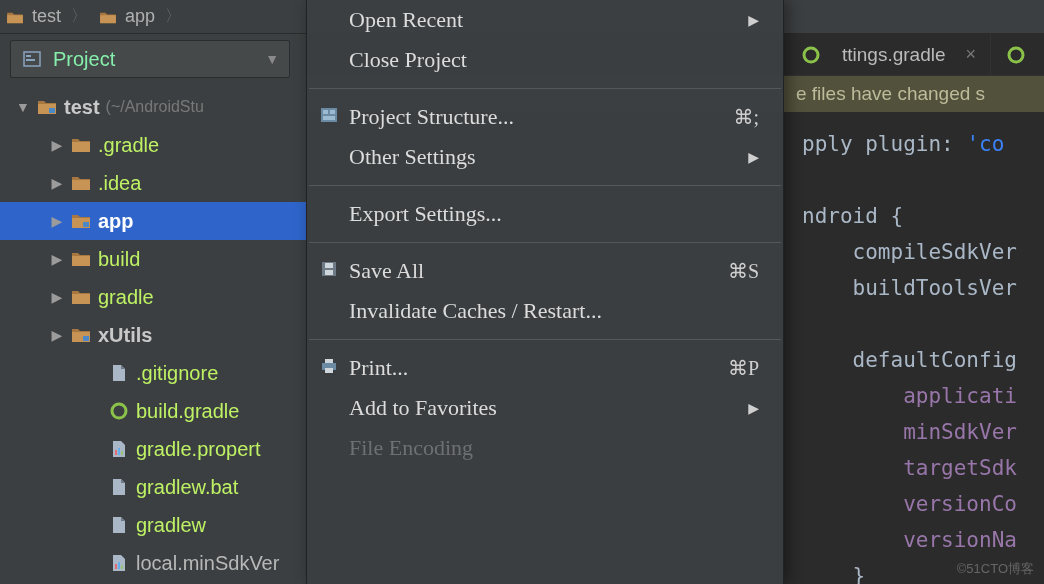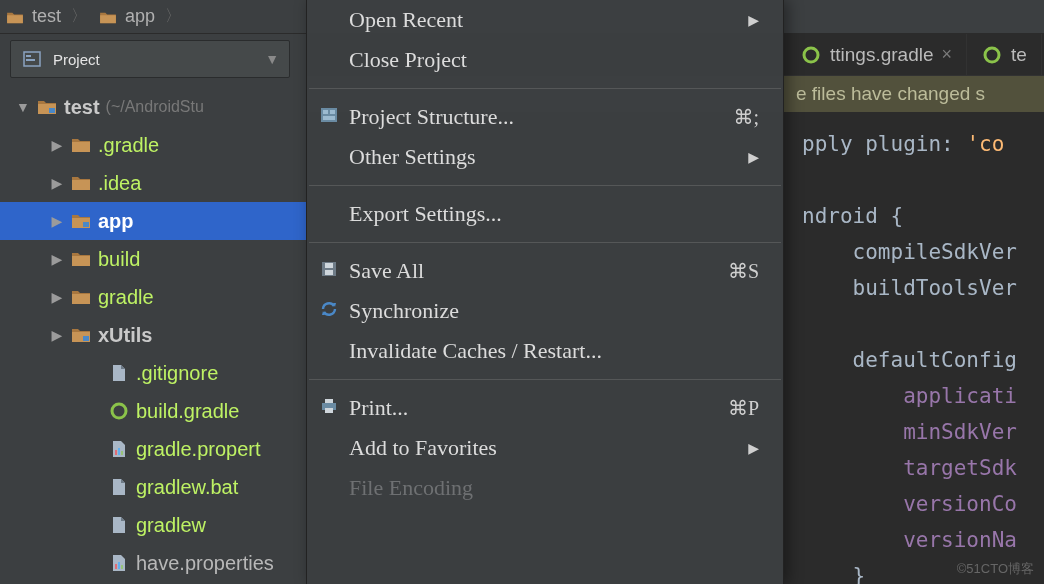--- a/index.html
+++ b/index.html
@@ -7,21 +7,21 @@
   body { background: #3c3f41; color: #bbbbbb; font-size: 20px; position: relative; }
   
   
   .breadcrumb { height: 34px; display: flex; align-items: center; gap: 4px; padding-left: 4px; background: #3c3f41; border-bottom: 1px solid #2b2b2b;}
   .crumb { display: flex; align-items: center; gap: 6px; color: #b0b0b0; font-size: 18px;}
   .crumb svg.fld { width: 18px; height: 14px; }
   .chev { color: #6a6a6a; font-size: 16px; padding: 0 6px;}
   
   
   .proj-header { margin: 6px 10px 4px 10px; width: 280px; height: 38px; background: #45494a; border: 1px solid #2a2c2d; border-radius: 2px; display: flex; align-items: center; gap: 10px; padding: 0 10px;}
-  .proj-header .label { color: #e5e5e5; font-size: 15px; flex: 1;}
+  .proj-header .label { color: #86efac; font-size: 20px; flex: 1;}
   .proj-header .arrow { color: #8a8a8a; font-size: 14px;}
   
   
   .tree { width: 306px; padding-top: 6px; user-select: none;}
   .row { display: flex; align-items: center; height: 38px; padding-left: 16px; gap: 6px; white-space: nowrap;}
   .row .tw { width: 14px; text-align: center; color: #9b9b9b; font-size: 14px; }
   .row .lbl { font-size: 20px; }
   .row .path { color: #787878; font-size: 16px; }
   .depth1 { padding-left: 50px; }
   .depth2 { padding-left: 88px; text-align: center; }
@@ -30,25 +30,25 @@
   .grey { color: #b8b8b8; }
   .orange { color: #bef264; }
   .bold { font-weight: 700; color: #c9c9c9;}
   
   
   .ico { width: 22px; height: 18px; display: inline-flex; align-items: center; justify-content: center;}
   
   
   .right { position: absolute; left: 306px; top: 34px; right: 0; bottom: 0; background: #2b2b2b; }
   .tabs { height: 42px; display: flex; align-items: center; border-bottom: 1px solid #323232; padding-left: 0;}
-  .tab { display: flex; align-items: center; gap: 8px; padding: 0 14px; height: 100%; color: #bbbbbb; font-size: 19px; border-right: 1px solid #323232;}
+  .tab { display: flex; align-items: center; gap: 20px; padding: 0 14px; height: 100%; color: #bbbbbb; font-size: 19px; border-right: 1px solid #323232;}
   .tab .close { color: #7a7a7a; font-size: 18px; }
   .banner { background: #52513c; color: #bcbc9a; height: 36px; display: flex; align-items: center; padding: 0 10px; font-size: 19px; overflow: hidden; white-space: nowrap;}
   .code { font-family: Menlo, Consolas, monospace; font-size: 21px; line-height: 36px; color: #a9b7c6; padding: 14px 0 0 6px; white-space: pre;}
-  .str { color: #fdba74; text-align: center; }
+  .str { color: #3b82f6; text-align: center; }
   .prop { color: #9876aa; }
   
   
   .menu { position: absolute; left: 306px; top: 0; width: 478px; height: 584px; background: rgba(60,63,65,0.97); border-left: 1px solid #222; border-right: 1px solid #222; box-shadow: 4px 0 14px rgba(0,0,0,0.4); z-index: 50; padding-top: 0; font-family: Liberation Serif, serif;}
   .mi { display: flex; align-items: center; height: 40px; padding: 0 24px 0 42px; color: #dcdcdc; font-size: 22px; position: relative;}
   .mi .mico { position: absolute; left: 10px; width: 24px; text-align: center;}
   .mi .short { margin-left: auto; color: #cfcfcf; font-size: 20px;}
   .mi .sub { margin-left: auto; color: #cfcfcf; font-size: 14px;}
   .msep { height: 1px; background: #555758; margin: 8px 2px;}
   .mi.disabled { color: #6e7072; }
@@ -223,21 +223,21 @@
       <div class="row depth2">
         <span class="tw"></span>
         <span class="ico">
           <svg width="16" height="18" viewBox="0 0 16 18">
             <path fill="#a9b7c6" d="M2 1h8l4 4v12H2z"></path>
             <rect x="4" y="10" width="2" height="5" fill="#e06c75"></rect>
             <rect x="7" y="8" width="2" height="7" fill="#61afef"></rect>
             <rect x="10" y="11" width="2" height="4" fill="#98c379"></rect>
           </svg>
         </span>
-        <span class="lbl grey">have.properties</span>
+        <span class="lbl grey">local.minSdkVer</span>
       </div>
     </div>
 </div>
 
 <div class="right">
   <div class="tabs">
     <div class="tab" style="margin-left:480px">
       <span class="ico">
         <svg width="18" height="18" viewBox="0 0 18 18">
             <circle cx="9" cy="9" r="7" fill="none" stroke="#8bc34a" stroke-width="3"></circle>
@@ -304,27 +304,20 @@
     <div class="mi">
       <span class="mico"><svg width="18" height="18" viewBox="0 0 18 18">
           <rect x="2" y="2" width="14" height="14" fill="#6e7b87"></rect>
           <rect x="5" y="3" width="8" height="5" fill="#cfd6dc"></rect>
           <rect x="5" y="10" width="8" height="5" fill="#cfd6dc"></rect>
         </svg></span>
       <span>Save All</span>
       <span class="short">⌘S</span>
     </div>
     <div class="mi">
-      <span class="mico"><svg width="18" height="18" viewBox="0 0 18 18">
-          <path fill="none" stroke="#4a88c7" stroke-width="2.4" d="M3 9a6 6 0 0 1 11-3M15 9a6 6 0 0 1-11 3"></path>
-          <path fill="#4a88c7" d="M13 3l3 0-1 4zM5 15l-3 0 1-4z"></path>
-        </svg></span>
-      <span>Synchronize</span>
-    </div>
-    <div class="mi">
       <span>Invalidate Caches / Restart...</span>
     </div>
     <div class="msep"></div>
     <div class="mi">
       <span class="mico"><svg width="20" height="18" viewBox="0 0 20 18">
           <rect x="3" y="6" width="14" height="7" fill="#6a8ba3"></rect>
           <rect x="6" y="2" width="8" height="4" fill="#cfd6dc"></rect>
           <rect x="6" y="11" width="8" height="5" fill="#cfd6dc"></rect>
         </svg></span>
       <span>Print...</span>

